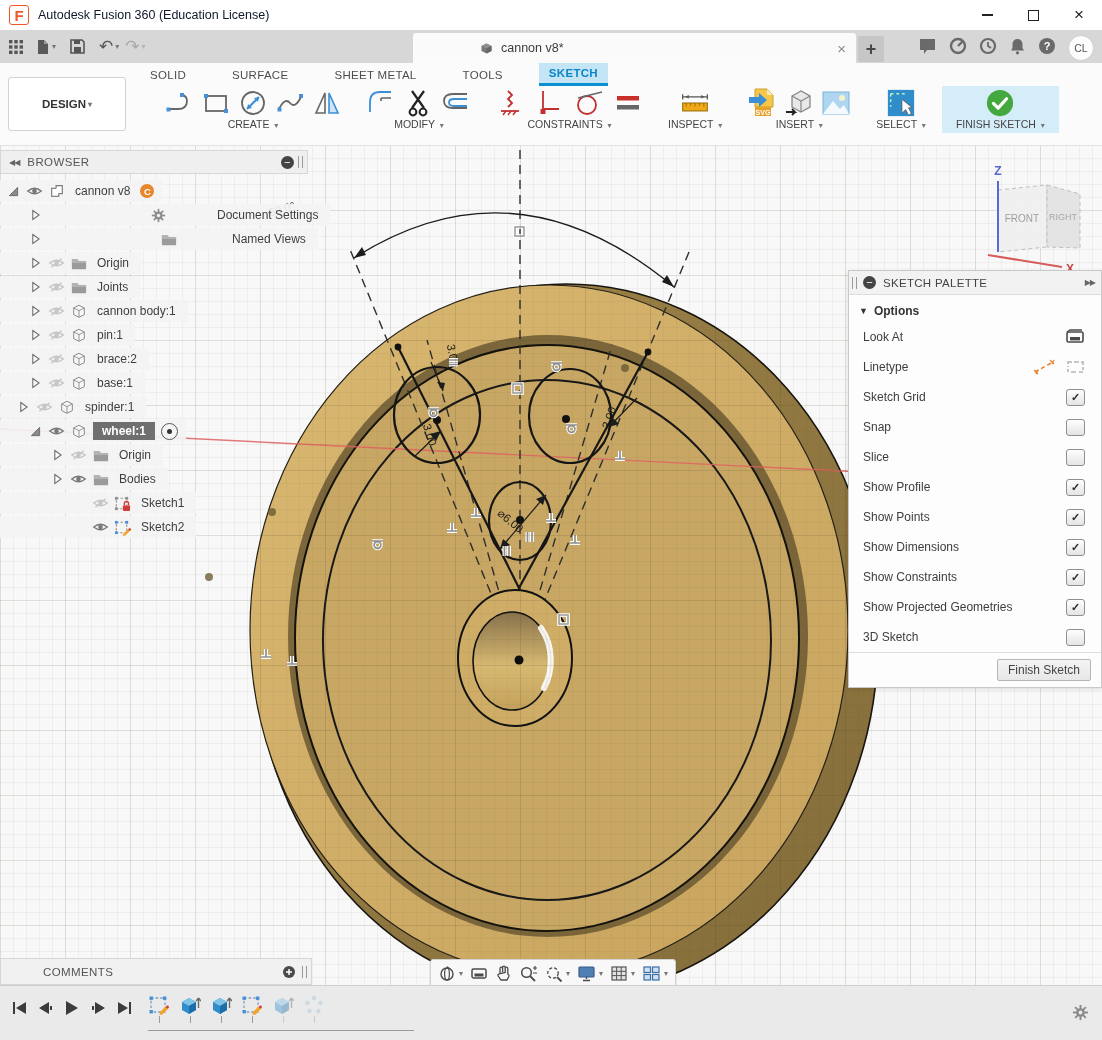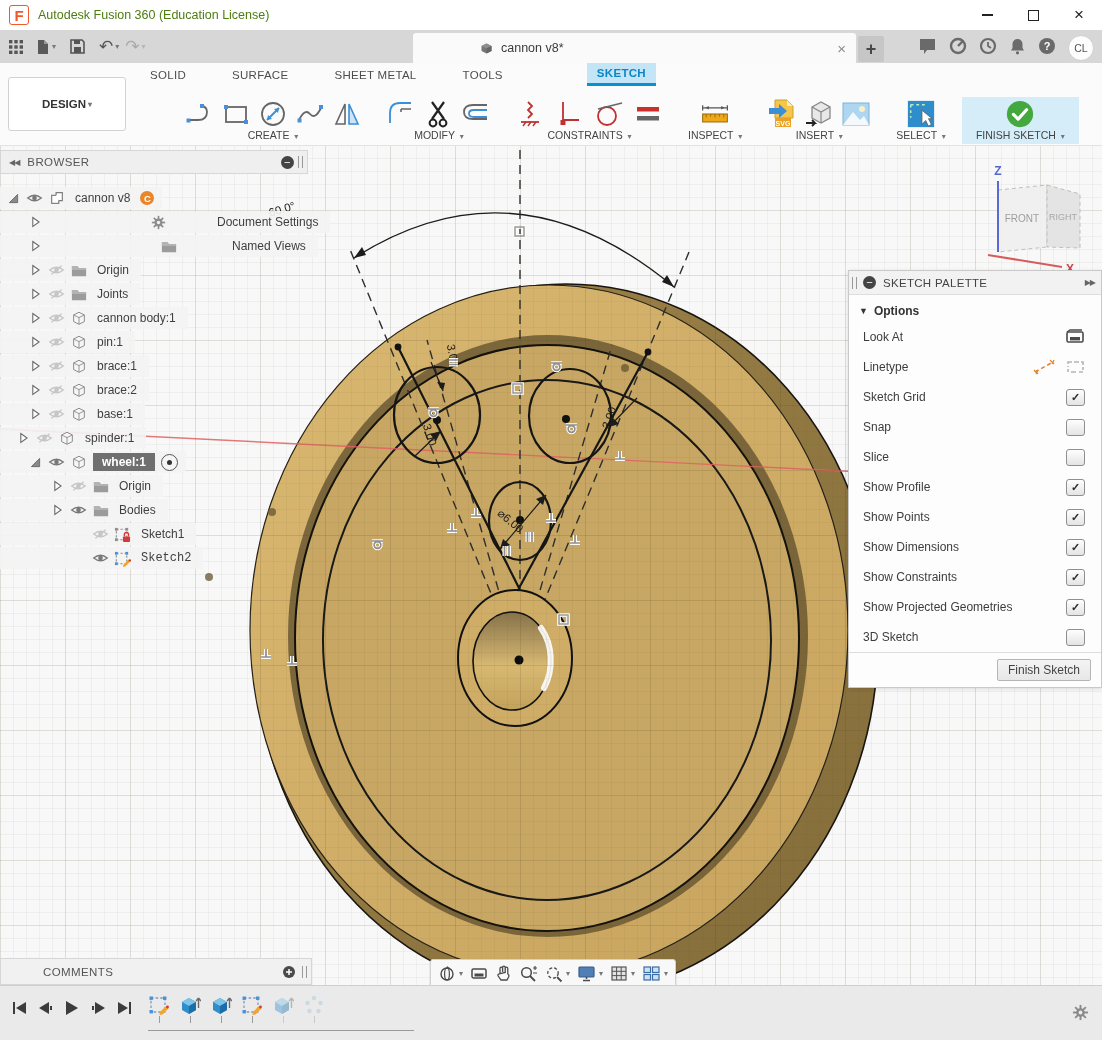--- a/index.html
+++ b/index.html
@@ -3,44 +3,44 @@
 <meta charset="utf-8">
 <style>
   html,body{margin:0;padding:0;}
   body{width:1102px;height:1040px;position:relative;overflow:hidden;
        font-family:"Liberation Sans",sans-serif;background:#fff;color:#333;-webkit-font-smoothing:antialiased;}
   .abs{position:absolute;}
   
   .titlebar{position:absolute;top:0;left:0;width:1102px;height:30px;background:#fff;border-bottom:1px solid #e4e4e4;display:flex;align-items:center;}
   .fusion-logo{width:18px;height:18px;margin-left:9px;display:flex;align-items:center;justify-content:center;
      color:#f0582b;font-weight:bold;font-size:15px;border:1.5px solid #f0582b;border-radius:3px;line-height:1;}
-  .win-title{margin-left:9px;font-size:12.5px;color:#4d7c0f;}
+  .win-title{margin-left:9px;font-size:12.5px;color:#0f172a;}
   .win-controls{margin-left:auto;display:flex;height:30px;}
   .win-btn{width:46px;height:30px;display:flex;align-items:center;justify-content:center;color:#222;font-size:13px;}
   .wb-min{width:11px;height:1.5px;background:#222;}
   .wb-max{width:9px;height:9px;border:1.3px solid #222;}
   
   .apptabbar{position:absolute;top:30px;left:0;width:1102px;height:33px;background:#d7d7d7;display:flex;align-items:center;}
   .qt-icons{display:flex;align-items:center;gap:6px;padding-left:8px;}
   .qt-btn{display:flex;align-items:center;color:#555;}
   .caret{font-size:8px;color:#777;margin-left:2px;}
   .doc-tab{position:absolute;left:413px;top:33px;width:443px;height:30px;background:#fafafa;border-radius:3px 3px 0 0;display:flex;align-items:center;}
   .doc-tab-cube{margin-left:66px;}
   .doc-tab-label{margin-left:7px;font-size:12.5px;color:#3c3c3c;}
   .doc-close{margin-left:auto;margin-right:10px;color:#8c8c8c;font-size:15px;line-height:1;}
   .newtab-btn{position:absolute;left:858px;top:36px;width:26px;height:26px;background:#c6c6c6;display:flex;align-items:center;justify-content:center;color:#474747;font-size:18px;font-weight:bold;border-radius:2px;}
   .right-icons{position:absolute;right:8px;top:33px;height:30px;display:flex;align-items:center;gap:12px;}
   .avatar{width:24px;height:24px;border-radius:50%;background:#fdfdfd;border:1px solid #cfcfcf;display:flex;align-items:center;justify-content:center;font-size:10.5px;color:#555;}
   
   .ribbon{position:absolute;top:63px;left:0;width:1102px;height:82px;background:#fbfbfb;border-bottom:1px solid #e2e2e2;}
   .ribbon-tabs{position:absolute;top:0;left:140px;height:23px;display:flex;align-items:stretch;gap:26px;}
   .rtab{display:flex;align-items:center;padding:0 10px;font-size:11.5px;color:#4d4d4d;letter-spacing:.3px;}
-  .rtab.active{background:#c3e5f6;color:#0a85c7;border-bottom:3px solid #0a90d0;font-weight:bold;margin-left:48px;}
+  .rtab.active{background:#c3e5f6;color:#0a85c7;border-bottom:3px solid #0a90d0;font-weight:bold;}
   .design-btn{position:absolute;left:8px;top:14px;width:116px;height:52px;background:#fff;border:1px solid #d2d2d2;border-radius:3px;display:flex;align-items:center;justify-content:center;font-size:11.5px;font-weight:bold;color:#333;}
-  .rgroups{position:absolute;top:23px;left:144px;right:0;height:58px;display:flex;align-items:flex-end;}
+  .rgroups{position:absolute;top:23px;left:124px;right:0;height:58px;display:flex;align-items:flex-start;}
   .rgroup{display:flex;flex-direction:column;align-items:center;padding:2px 12px 1px;}
   .rgroup-icons{display:flex;align-items:center;gap:7px;flex:1;}
   .rgroup-label{font-size:10.5px;color:#444;padding-bottom:2px;white-space:nowrap;}
   .rsep{width:1px;background:#dcdcdc;margin:4px 0;}
   .ribbon-icon{width:30px;height:30px;display:flex;align-items:center;justify-content:center;}
   .finish-tile{background:#d4edf9;margin-left:4px;padding:2px 14px 1px;}
   
   .canvas{position:absolute;top:145px;left:0;width:1102px;height:840px;background:#f8f8f8;}
   .scene{position:absolute;top:145px;left:0;width:1102px;height:840px;}
   .grid-overlay{position:absolute;top:145px;left:0;width:1102px;height:840px;pointer-events:none;
@@ -50,21 +50,21 @@
       linear-gradient(to right, rgba(70,60,30,.05) 1px, transparent 1px),
       linear-gradient(to bottom, rgba(70,60,30,.05) 1px, transparent 1px);
     background-size:65px 65px,65px 65px,13px 13px,13px 13px;}
   .dim{font-size:11.5px;fill:#1b1b1b;text-anchor:middle;}
   
   .browser{position:absolute;left:0;top:150px;width:308px;}
   .panel-header{height:22px;background:rgba(238,238,238,.97);border:1px solid #d6d6d6;display:flex;align-items:center;font-size:11.5px;color:#555;letter-spacing:.4px;}
   .hdr-arrows{font-size:8px;color:#666;margin:0 8px 0 8px;letter-spacing:-1px;}
   .circle-ic{width:13px;height:13px;border-radius:50%;background:#444;color:#fff;display:flex;align-items:center;justify-content:center;font-size:11px;line-height:1;margin-left:auto;margin-right:4px;}
   .sb-mark{width:3px;height:12px;border-left:1px solid #999;border-right:1px solid #999;margin-right:4px;}
-  #browser-tree{margin-top:13px;}
+  #browser-tree{margin-top:6px;}
   .brow{height:22px;margin-bottom:2px;display:flex;align-items:center;font-size:12px;color:#3f3f3f;}
   .brow-bg{background:rgba(243,243,243,.92);display:flex;align-items:center;height:22px;padding-right:8px;}
   .brow .lbl{padding:2px 4px;white-space:nowrap;}
   .brow .lbl.sel{background:#6f6f6f;color:#fff;font-weight:bold;padding:2px 9px;}
   .tree-arrow{width:14px;display:flex;justify-content:center;margin-right:4px;}
   .tree-eye{width:20px;display:flex;justify-content:center;margin-right:3px;}
   .tree-ic{width:19px;display:flex;justify-content:center;margin-right:5px;}
   .badge-c{width:14px;height:14px;border-radius:50%;background:#e8862a;color:#fff;font-size:9.5px;font-weight:bold;display:flex;align-items:center;justify-content:center;margin-left:6px;}
   .radio{width:15px;height:15px;border-radius:50%;border:1.4px solid #555;background:#f5f5f5;display:flex;align-items:center;justify-content:center;margin-left:6px;}
   .radio i{width:5px;height:5px;border-radius:50%;background:#333;}
@@ -686,43 +686,20 @@
               <circle cx="10" cy="7" r="2.7" fill="#c6c6c6"></circle>
               <path d="M4 12 L16 2" stroke="#c6c6c6" stroke-width="1.6"></path>
             </svg>
           </span>
           <span class="tree-ic">
             <svg width="16" height="17" viewBox="0 0 18 19">
               <path d="M3 5.5 L9 2.5 L15 5.5 L15 13 L9 16 L3 13Z" fill="#f6f6f6" stroke="#8a8a8a" stroke-width="1.1"></path>
               <path d="M3 5.5 L9 8.5 L15 5.5 M9 8.5 V16" fill="none" stroke="#8a8a8a" stroke-width="1"></path>
             </svg>
           </span>
-          <span class="lbl">brace:1</span>
-        </div>
-      </div>
-      <div class="brow">
-        <div class="brow-bg" style="padding-left: 28px;">
-          <span class="tree-arrow">
-            <svg width="9" height="12" viewBox="0 0 10 12">
-              <path d="M2 1 L9 6 L2 11Z" fill="#fdfdfd" stroke="#6a6a6a" stroke-width="1.2"></path>
-            </svg>
-          </span>
-          <span class="tree-eye">
-            <svg width="17" height="12" viewBox="0 0 20 14">
-              <path d="M2 7 Q10 0.5 18 7 Q10 13.5 2 7Z" fill="none" stroke="#c6c6c6" stroke-width="1.6"></path>
-              <circle cx="10" cy="7" r="2.7" fill="#c6c6c6"></circle>
-              <path d="M4 12 L16 2" stroke="#c6c6c6" stroke-width="1.6"></path>
-            </svg>
-          </span>
-          <span class="tree-ic">
-            <svg width="16" height="17" viewBox="0 0 18 19">
-              <path d="M3 5.5 L9 2.5 L15 5.5 L15 13 L9 16 L3 13Z" fill="#f6f6f6" stroke="#8a8a8a" stroke-width="1.1"></path>
-              <path d="M3 5.5 L9 8.5 L15 5.5 M9 8.5 V16" fill="none" stroke="#8a8a8a" stroke-width="1"></path>
-            </svg>
-          </span>
           <span class="lbl">brace:2</span>
         </div>
       </div>
       <div class="brow">
         <div class="brow-bg" style="padding-left: 28px;">
           <span class="tree-arrow">
             <svg width="9" height="12" viewBox="0 0 10 12">
               <path d="M2 1 L9 6 L2 11Z" fill="#fdfdfd" stroke="#6a6a6a" stroke-width="1.2"></path>
             </svg>
           </span>
@@ -852,21 +829,21 @@
               <rect x="12" y="2" width="3" height="3" fill="#8f8f8f"></rect>
               <rect x="1" y="13" width="3" height="3" fill="#8f8f8f"></rect>
               <rect x="9.5" y="11" width="7.5" height="6" rx="1" fill="#d23b3b"></rect>
               <path d="M11 11 v-2 a2.2 2.2 0 0 1 4.4 0 v2" fill="none" stroke="#d23b3b" stroke-width="1.5"></path>
             </svg>
           </span>
           <span class="lbl">Sketch1</span>
         </div>
       </div>
       <div class="brow">
-        <div class="brow-bg" style="padding-left: 72px; font-family: Liberation Mono, monospace;">
+        <div class="brow-bg" style="padding-left: 72px;">
           <span class="tree-arrow"></span>
           <span class="tree-eye">
             <svg width="17" height="12" viewBox="0 0 20 14">
               <path d="M2 7 Q10 0.5 18 7 Q10 13.5 2 7Z" fill="none" stroke="#787878" stroke-width="1.6"></path>
               <circle cx="10" cy="7" r="2.7" fill="#787878"></circle>
             </svg>
           </span>
           <span class="tree-ic">
             <svg width="17" height="17" viewBox="0 0 18 18">
               <rect x="2.5" y="3.5" width="11" height="11" fill="none" stroke="#8f8f8f" stroke-width="1.2" stroke-dasharray="2.4 2"></rect>

